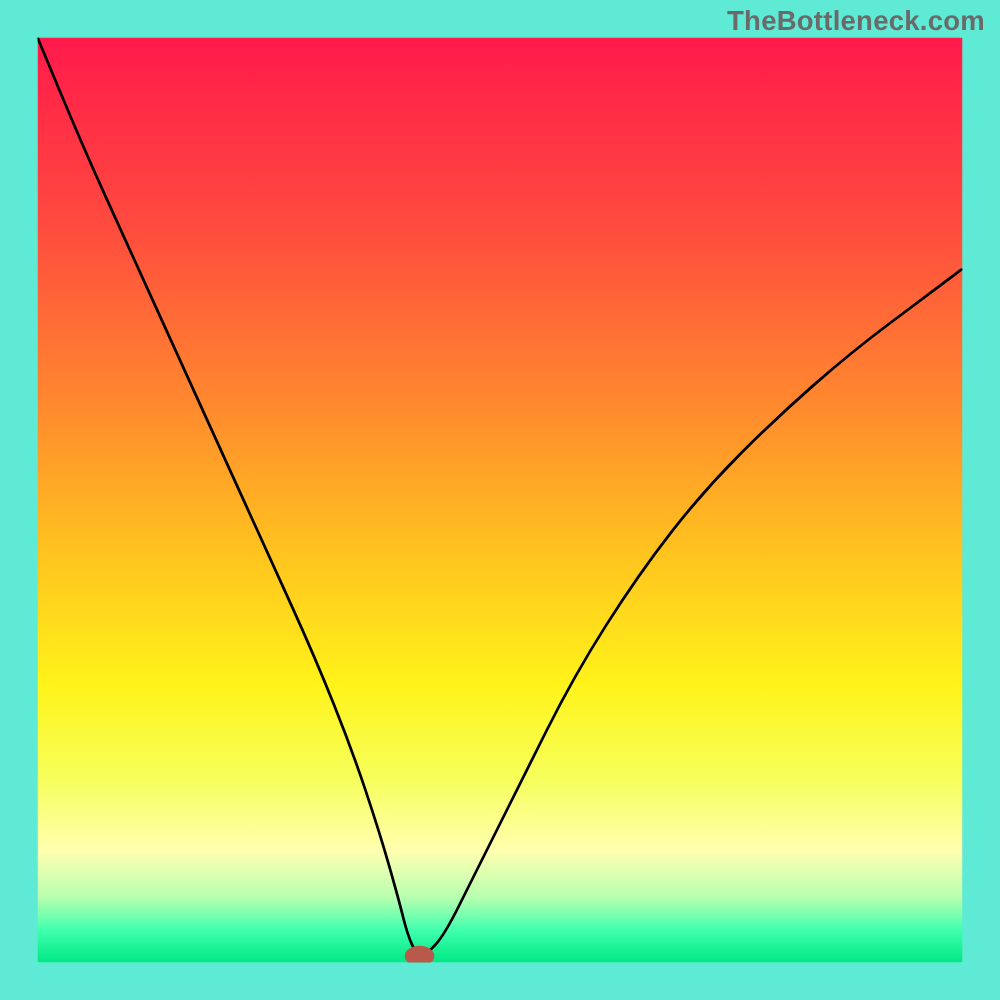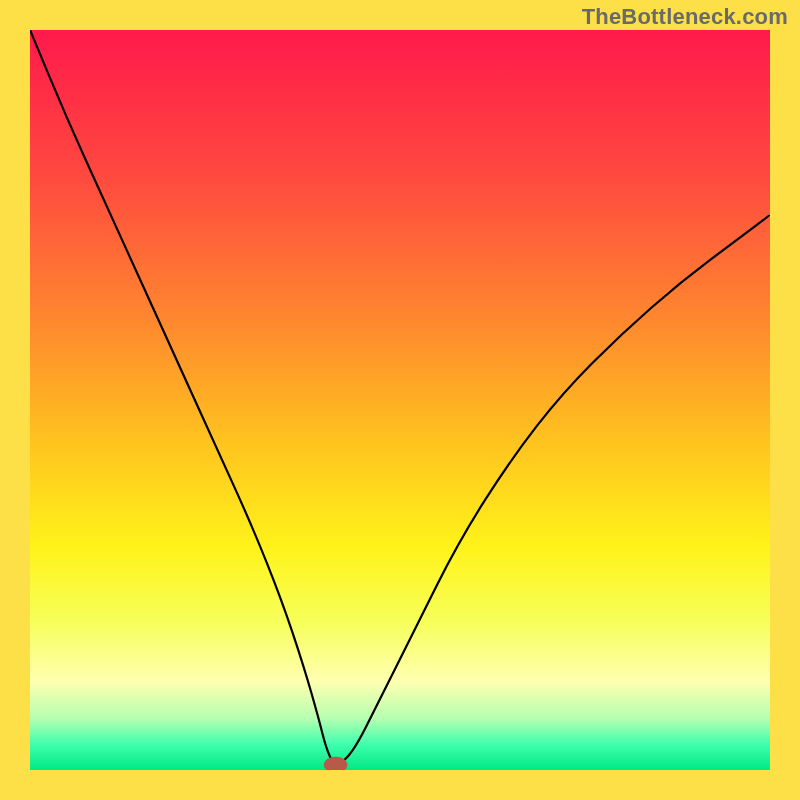--- a/index.html
+++ b/index.html
@@ -10,21 +10,21 @@
     background: #000;
     overflow: hidden;
     font-family: Arial, Helvetica, sans-serif;
   }
   .frame {
     position: absolute;
     top: 0;
     left: 0;
     width: 800px;
     height: 800px;
-    background: #fde047;
+    background: #5eead4;
   }
   .plot-area {
     position: absolute;
     
     top: 30px;
     left: 30px;
     width: 740px;
     height: 740px;
   }
   .watermark {

